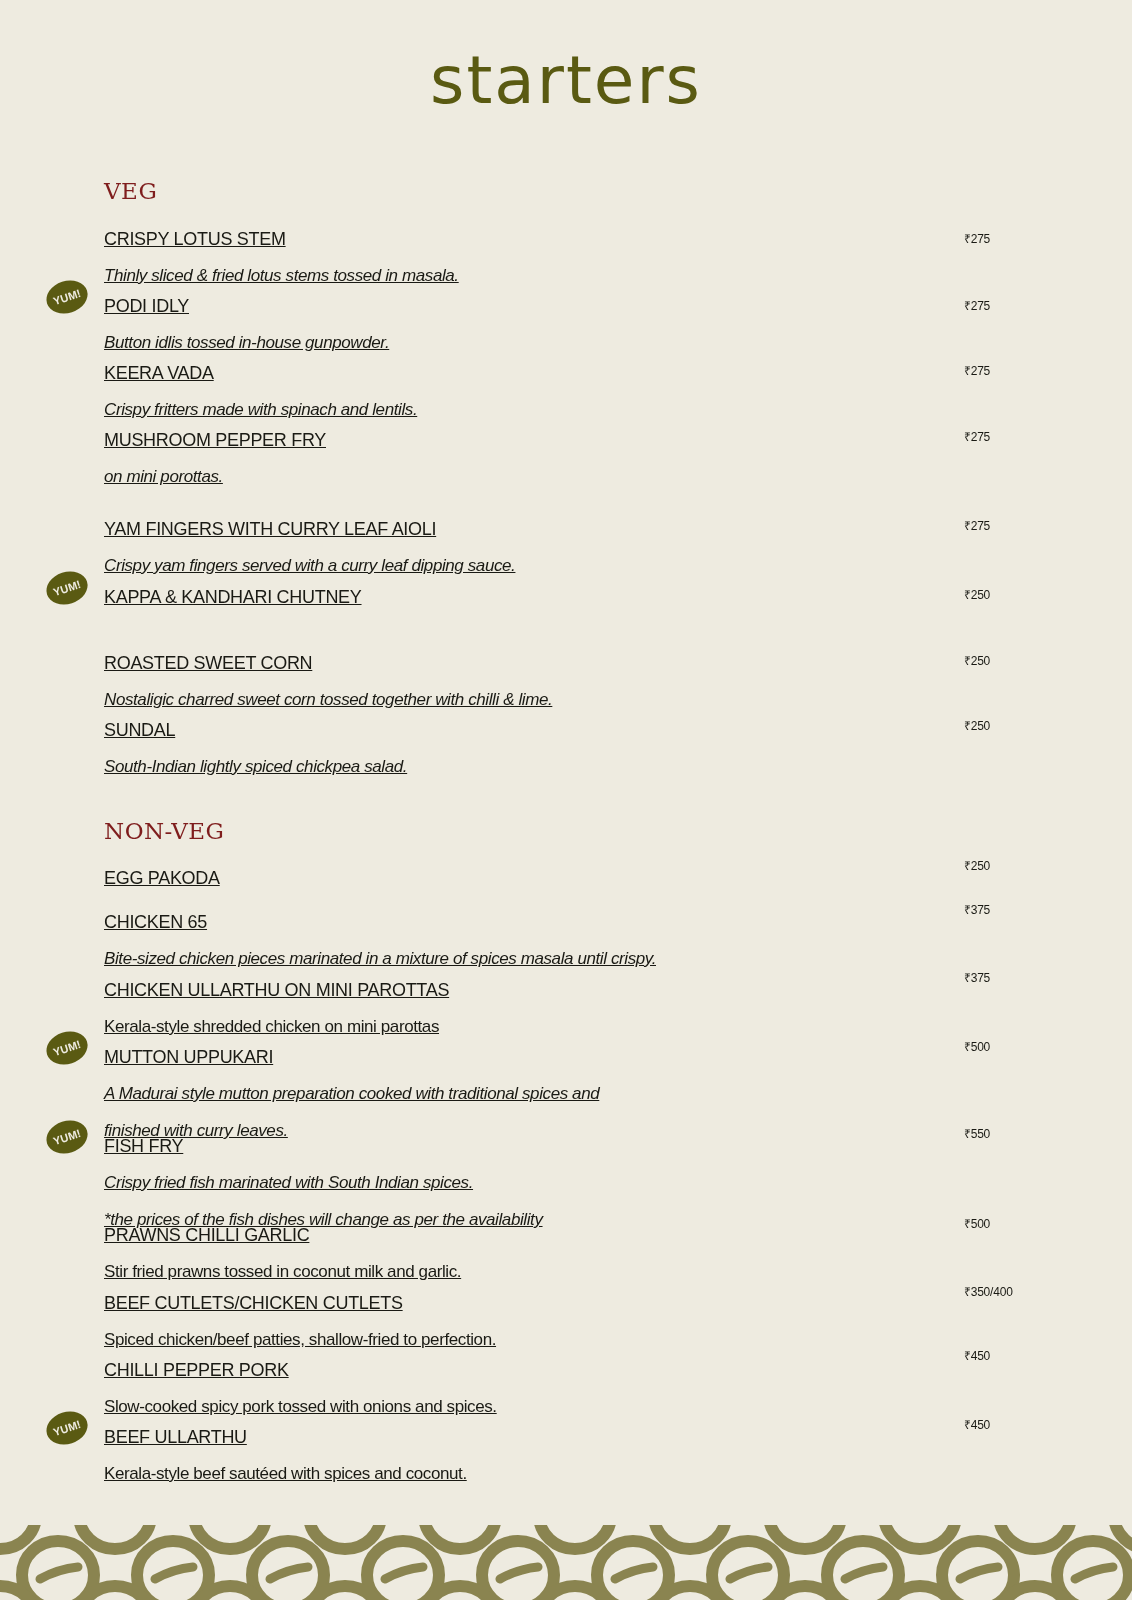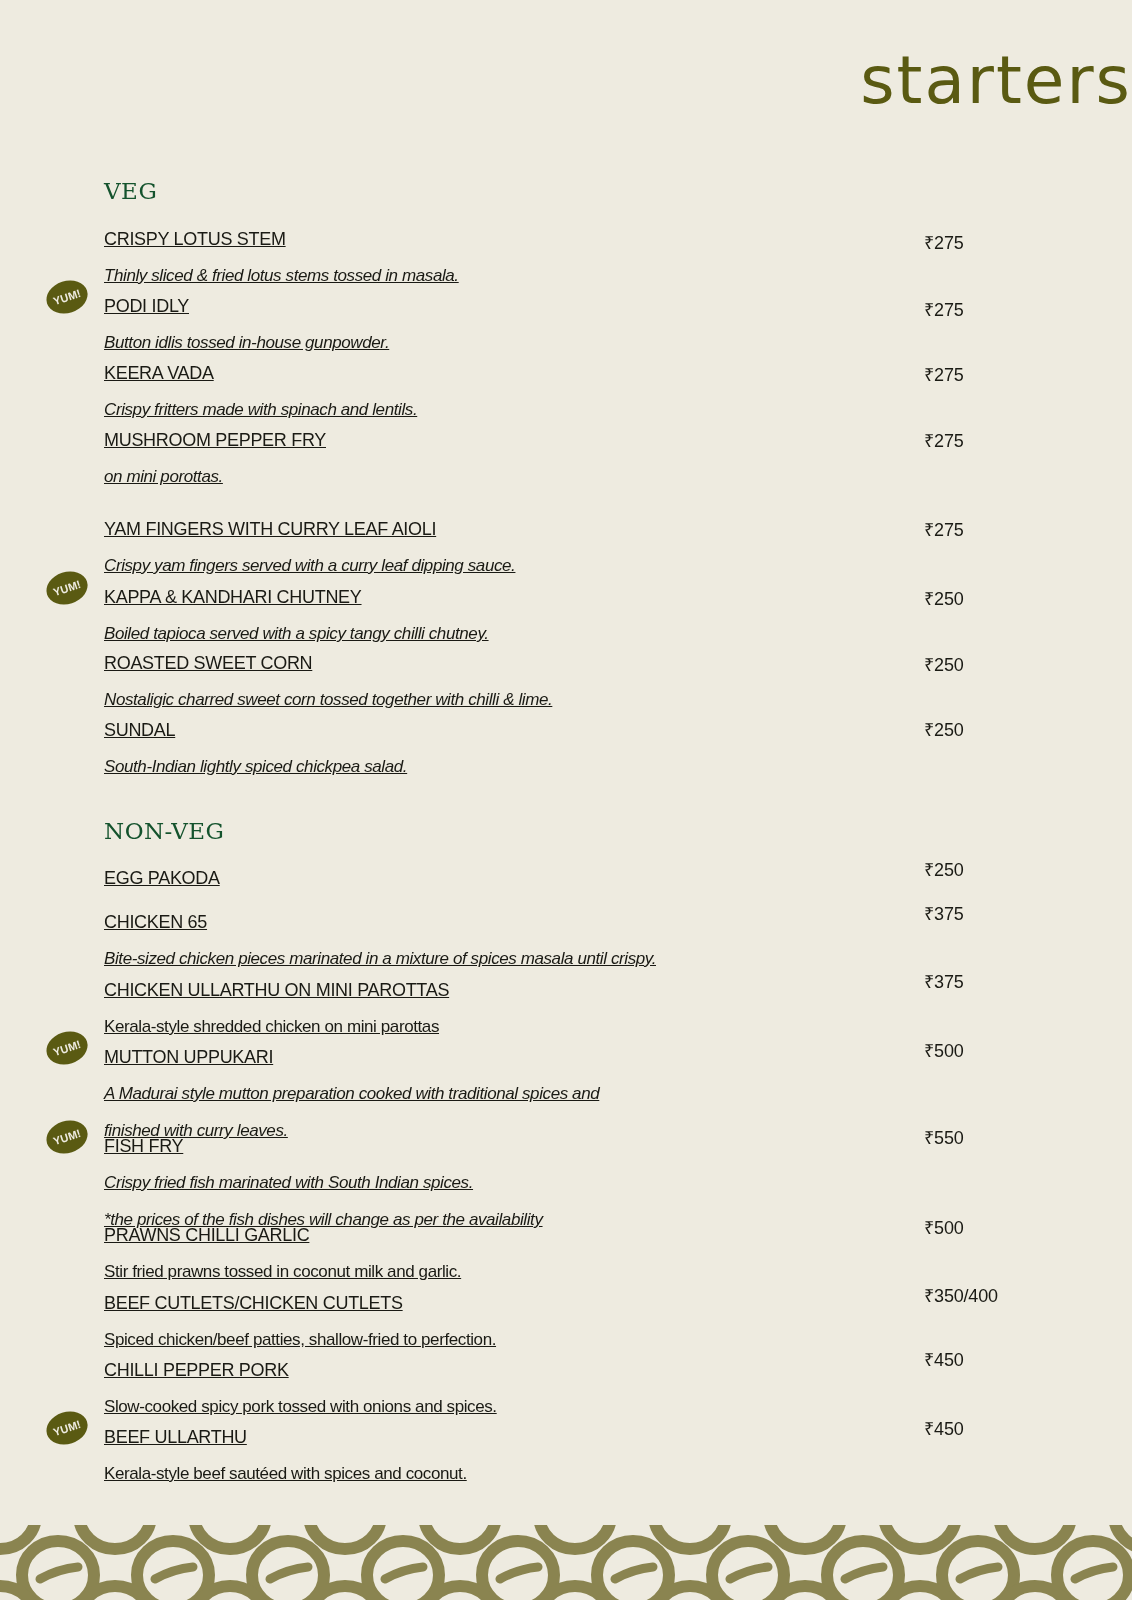--- a/index.html
+++ b/index.html
@@ -5,45 +5,45 @@
   html, body { margin: 0; padding: 0; }
   body {
     width: 1132px; height: 1600px; overflow: hidden;
     background: #eeebe0;
     position: relative;
     font-family: "Liberation Sans", sans-serif;
     color: #1a1a14;
   }
   .title {
     position: absolute; left: 0; width: 1132px; top: 42px;
-    text-align: right;
+    text-align: center;
     font-family: "DejaVu Sans", sans-serif;
     font-size: 66px; letter-spacing: 2px;
     color: #5a5a12;
     font-weight: normal;
   }
   .section-head {
     position: absolute; left: 104px;
     font-family: "DejaVu Serif", serif;
-    font-size: 23px; color: #14532d;
+    font-size: 23px; color: #7f1d1d;
     letter-spacing: 0.5px;
   }
   .item { position: absolute; left: 104px; width: 960px; text-decoration: underline; }
   .item-name {
     font-size: 18px; line-height: 22px; letter-spacing: -0.3px;
     text-transform: uppercase;
   }
   .item-desc {
     font-size: 17px; line-height: 23px; letter-spacing: -0.4px;
     font-style: italic; width: 600px; margin-top: 14px;
   }
   .item-desc.plain { font-style: normal; }
   .price {
-    position: absolute; left: 820px;
-    font-size: 18px; letter-spacing: -0.2px;
+    position: absolute; left: 860px;
+    font-size: 12px; letter-spacing: -0.2px;
   }
   .yum {
     position: absolute; left: -58px; top: -14px;
     width: 42px; height: 32px; border-radius: 50%;
     background: #5a5a12; color: #eeebe0;
     font-size: 11px; font-weight: bold;
     display: flex; align-items: center; justify-content: center;
     transform: rotate(-18deg);
   }
   .footer-band {
@@ -85,21 +85,20 @@
 
 <div class="item" style="top:518px">
   <div class="item-name">YAM FINGERS WITH CURRY LEAF AIOLI</div>
   <div class="item-desc">Crispy yam fingers served with a curry leaf dipping sauce.</div>
   <div class="price" style="top:-1px">₹275</div>
 </div>
 
 <div class="item" style="top:586px">
   <div class="yum">YUM!</div>
   <div class="item-name">KAPPA &amp; KANDHARI CHUTNEY</div>
-  <div class="item-desc">Boiled tapioca served with a spicy tangy chilli chutney.</div>
   <div class="price" style="top:0px">₹250</div>
 </div>
 
 <div class="item" style="top:652px">
   <div class="item-name">ROASTED SWEET CORN</div>
   <div class="item-desc">Nostaligic charred sweet corn tossed together with chilli &amp; lime.</div>
   <div class="price" style="top:0px">₹250</div>
 </div>
 
 <div class="item" style="top:719px">

